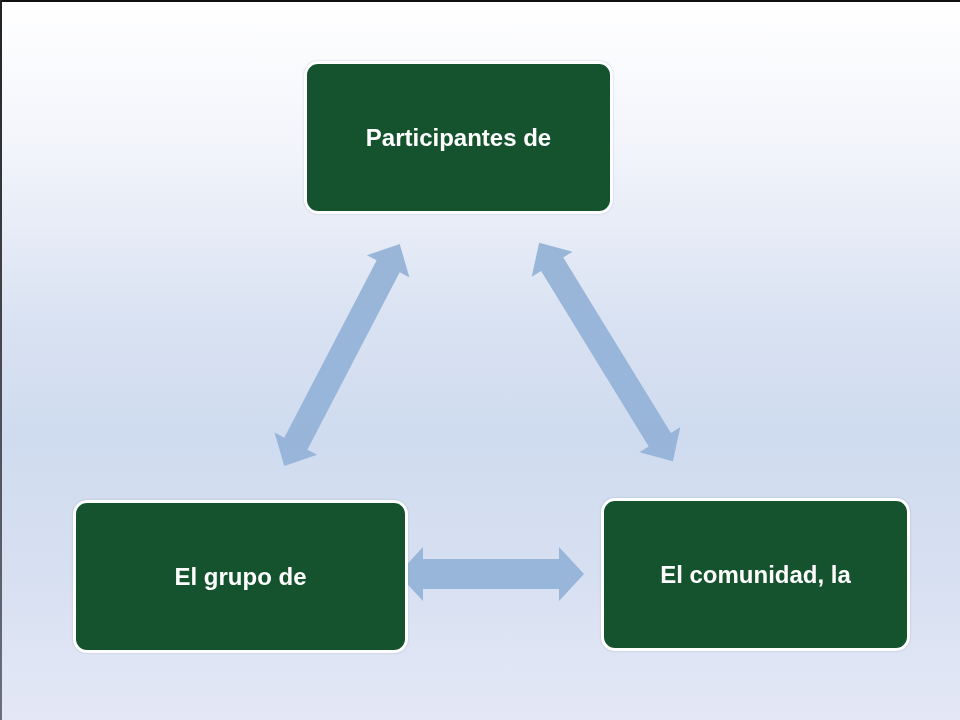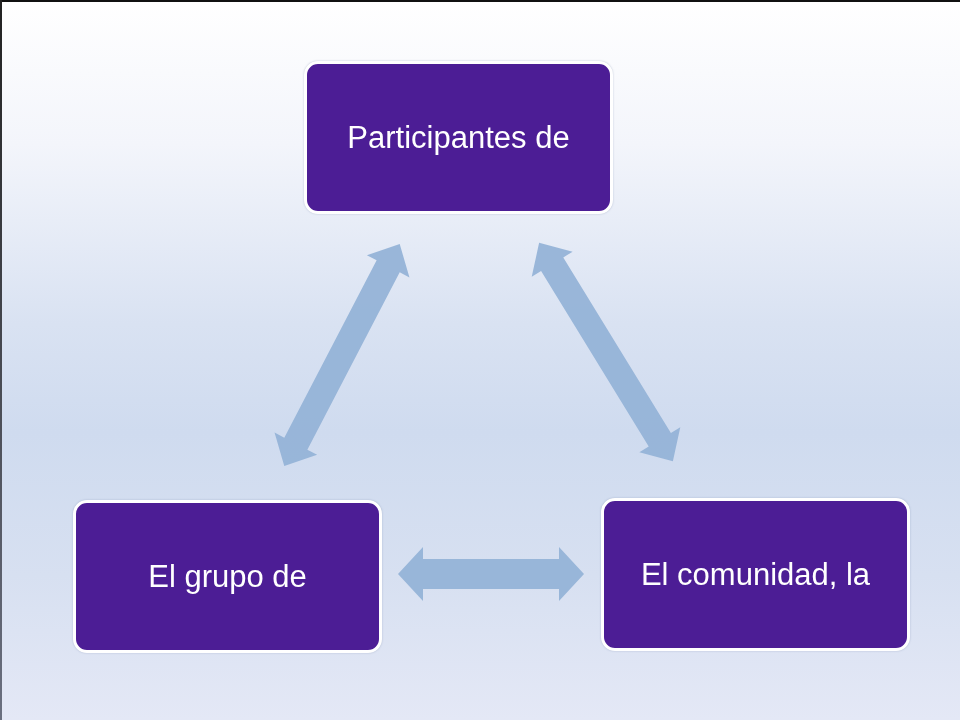--- a/index.html
+++ b/index.html
@@ -5,28 +5,28 @@
   html, body { margin: 0; padding: 0; }
   body {
     width: 960px; height: 720px; overflow: hidden; position: relative;
     background: linear-gradient(to bottom, #ffffff 0%, #f3f5fb 20%, #d9e2f2 45%, #cfdbef 60%, #d7e0f1 80%, #e4e8f6 100%);
     font-family: "Liberation Sans", "DejaVu Sans", sans-serif;
   }
   .frame-top { position: absolute; left: 0; top: 0; width: 960px; height: 2px; background: #111; }
   .frame-left { position: absolute; left: 0; top: 0; width: 2px; height: 720px; background: linear-gradient(to bottom, #222 0%, #6b7080 100%); }
   .node {
     position: absolute; box-sizing: border-box;
-    background: #4c1d95; border: 3px solid #ffffff; border-radius: 14px;
+    background: #14532d; border: 3px solid #ffffff; border-radius: 14px;
     display: flex; align-items: center; justify-content: center; text-align: center;
-    color: #ffffff; font-weight: normal; font-size: 31px; line-height: 36px;
+    color: #ffffff; font-weight: bold; font-size: 24px; line-height: 36px;
     box-shadow: 0 0 2px rgba(80,100,140,0.35);
   }
   .node span { display: block; }
   #node-top { left: 304px; top: 61px; width: 309px; height: 153px; }
-  #node-left { left: 73px; top: 500px; width: 309px; height: 153px; }
+  #node-left { left: 73px; top: 500px; width: 335px; height: 153px; }
   #node-right { left: 601px; top: 498px; width: 309px; height: 153px; }
   svg.arrows { position: absolute; left: 0; top: 0; width: 960px; height: 720px; pointer-events: none; }
   svg.arrows polygon { pointer-events: auto; }
 </style>
 </head>
 <body>
 
 <div class="frame-top"></div>
 <div class="frame-left"></div>
 

